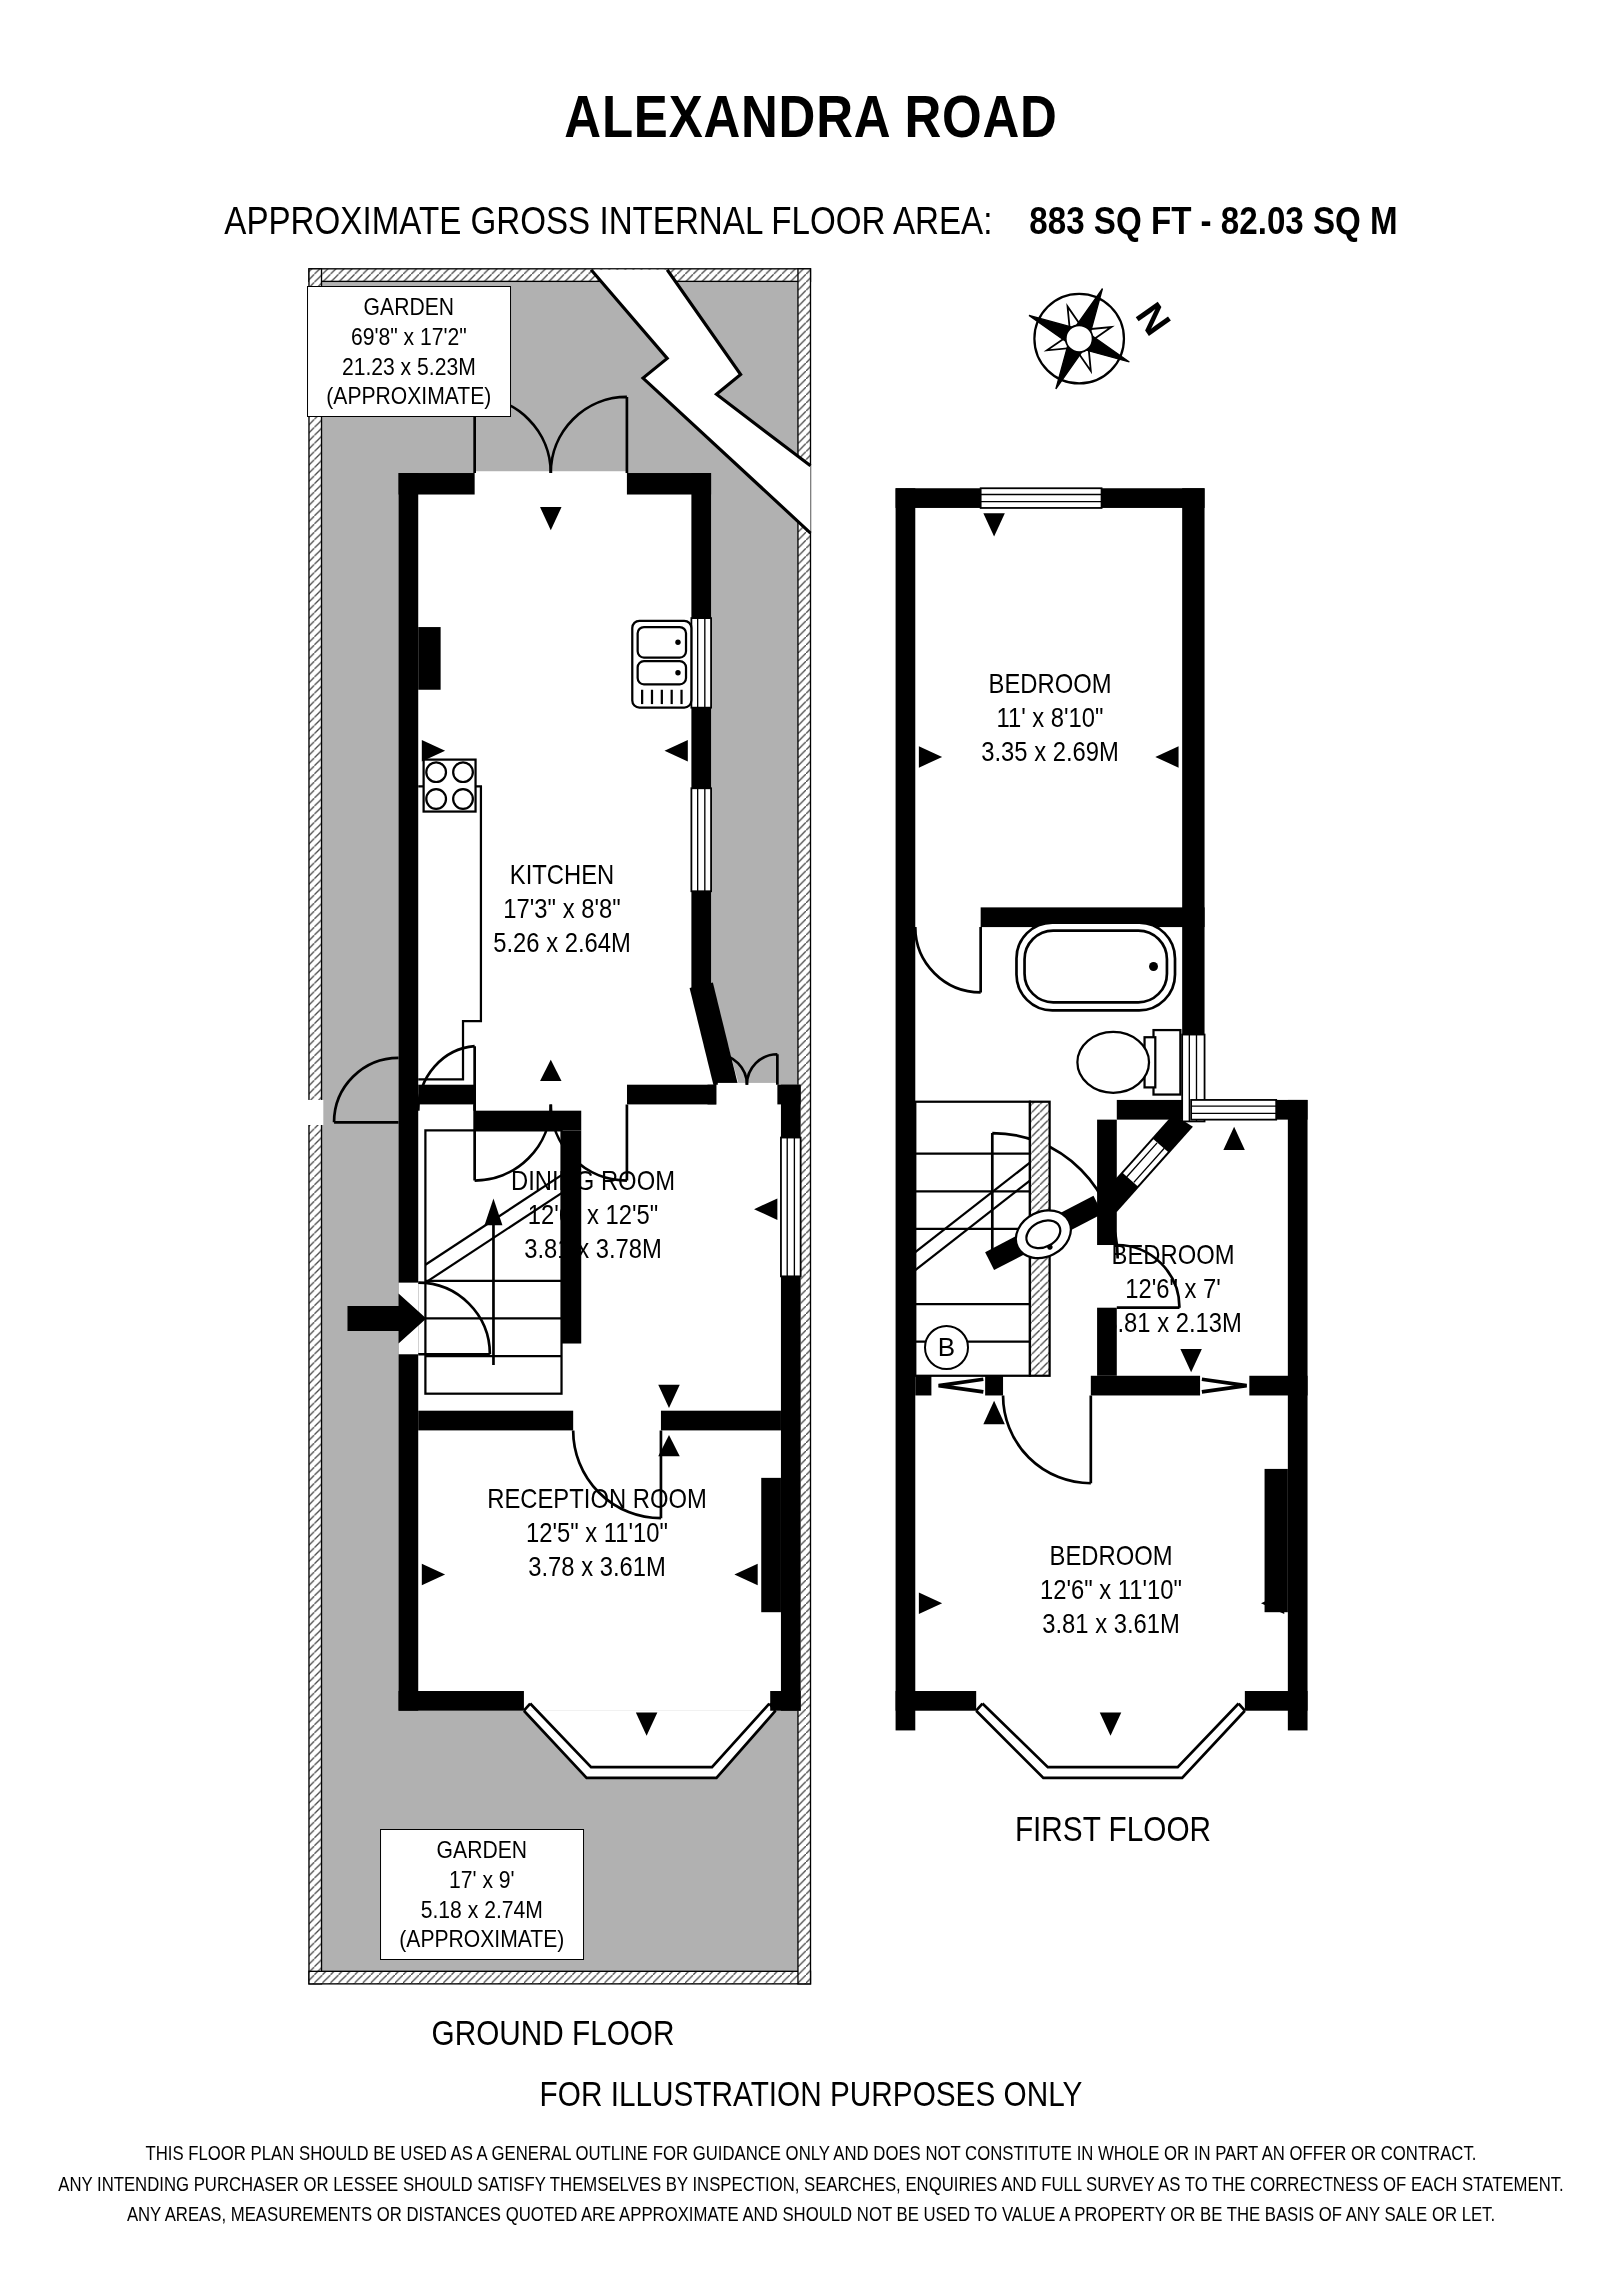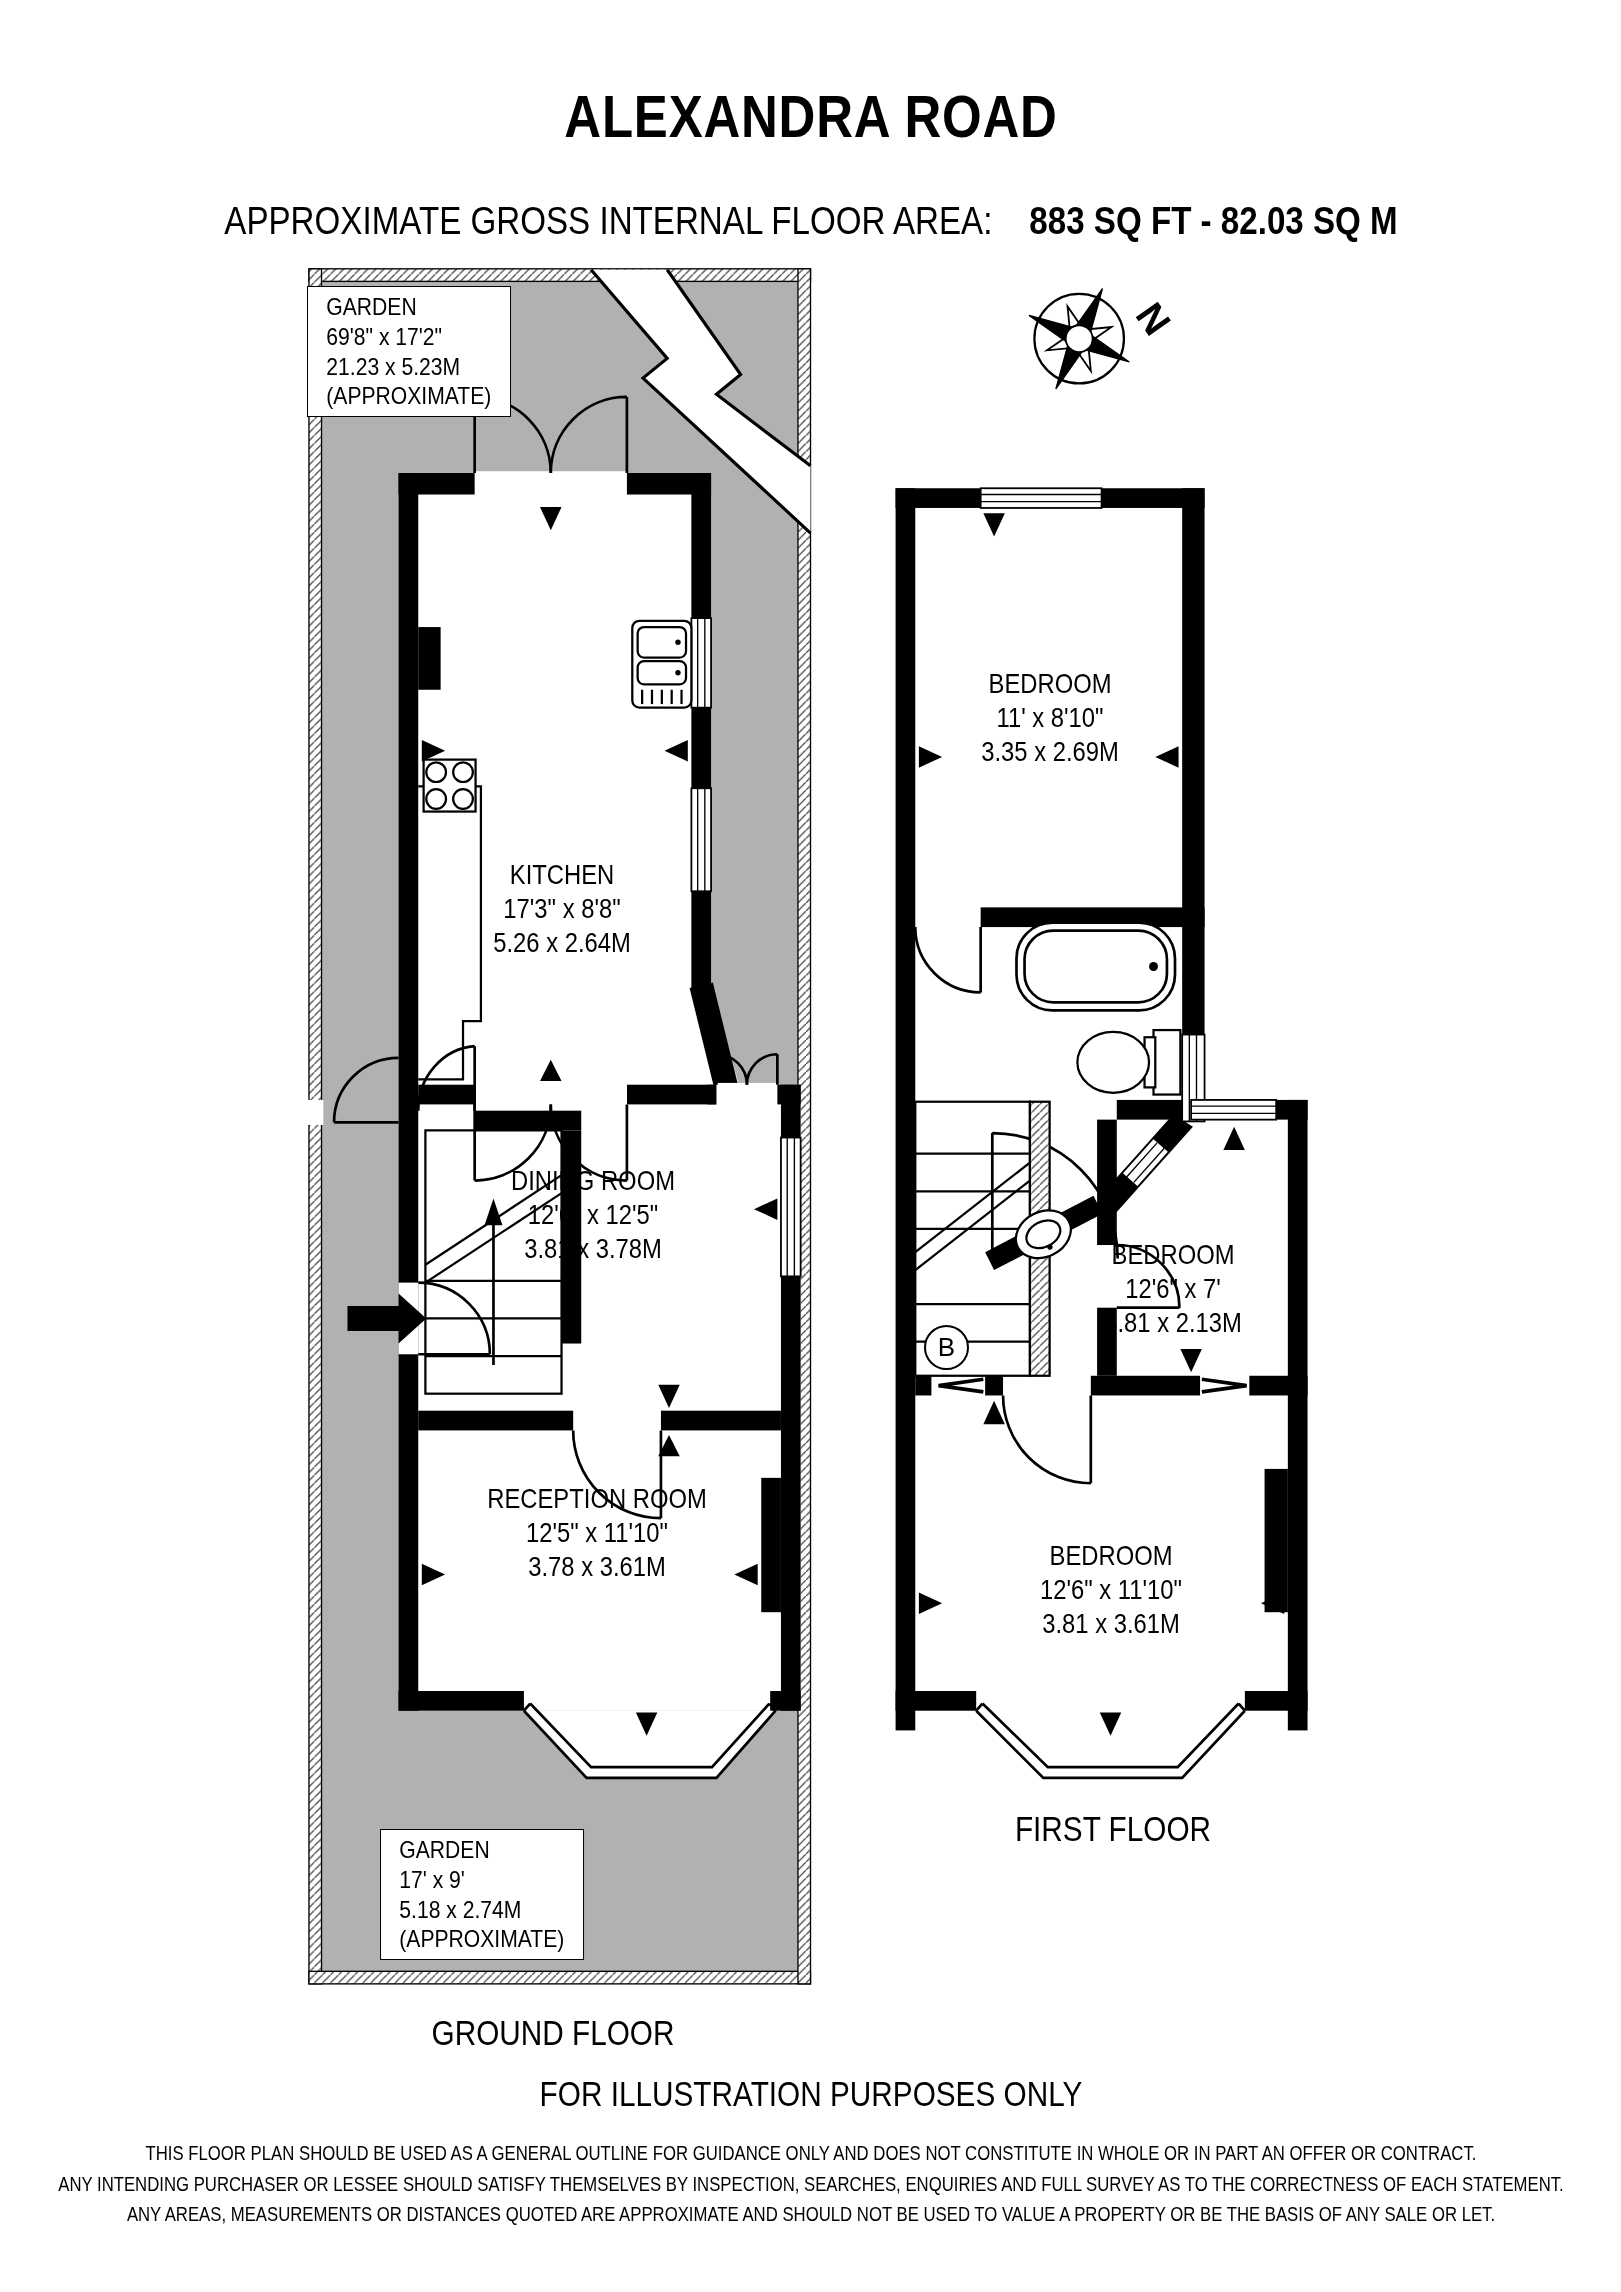--- a/index.html
+++ b/index.html
@@ -5,21 +5,21 @@
   html,body{margin:0;padding:0;background:#fff;}
   body{width:1621px;height:2293px;position:relative;font-family:"Liberation Sans",sans-serif;color:#000;overflow:hidden;}
   #plan-svg{position:absolute;left:0;top:0;width:1621px;height:2293px;}
   .abs{position:absolute;}
   .cx{transform:translateX(-50%) scaleX(.85);transform-origin:center top;white-space:nowrap;text-align:center;}
   .title{font-size:60px;font-weight:700;letter-spacing:0.9px;}
   .subtitle{font-size:39px;}
   .subtitle .pre{font-weight:400;}
   .subtitle .val{font-weight:700;}
   .room-label{font-size:28px;line-height:34px;font-weight:400;}
-  .garden-box{background:#fff;border:1.8px solid #000;font-size:24px;line-height:29.6px;text-align:left;padding:5.4px 7.2px;transform:translateX(-50%);white-space:nowrap;}
+  .garden-box{background:#fff;border:1.8px solid #000;font-size:24px;line-height:29.6px;text-align:center;padding:5.4px 7.2px;transform:translateX(-50%);white-space:nowrap;}
   .garden-box .in{display:block;transform:scaleX(.88);transform-origin:center;}
   .floor-label{font-size:35px;font-weight:400;}
   .illus{font-size:35px;font-weight:400;}
   .disc{font-size:19.7px;font-weight:400;}
   .b-circle{width:41px;height:41px;border:2.7px solid #000;border-radius:50%;background:#fff;font-size:26px;display:flex;align-items:center;justify-content:center;}
   .north{font-size:39px;font-weight:700;transform:rotate(55deg);}
 </style>
 </head>
 <body>
 

